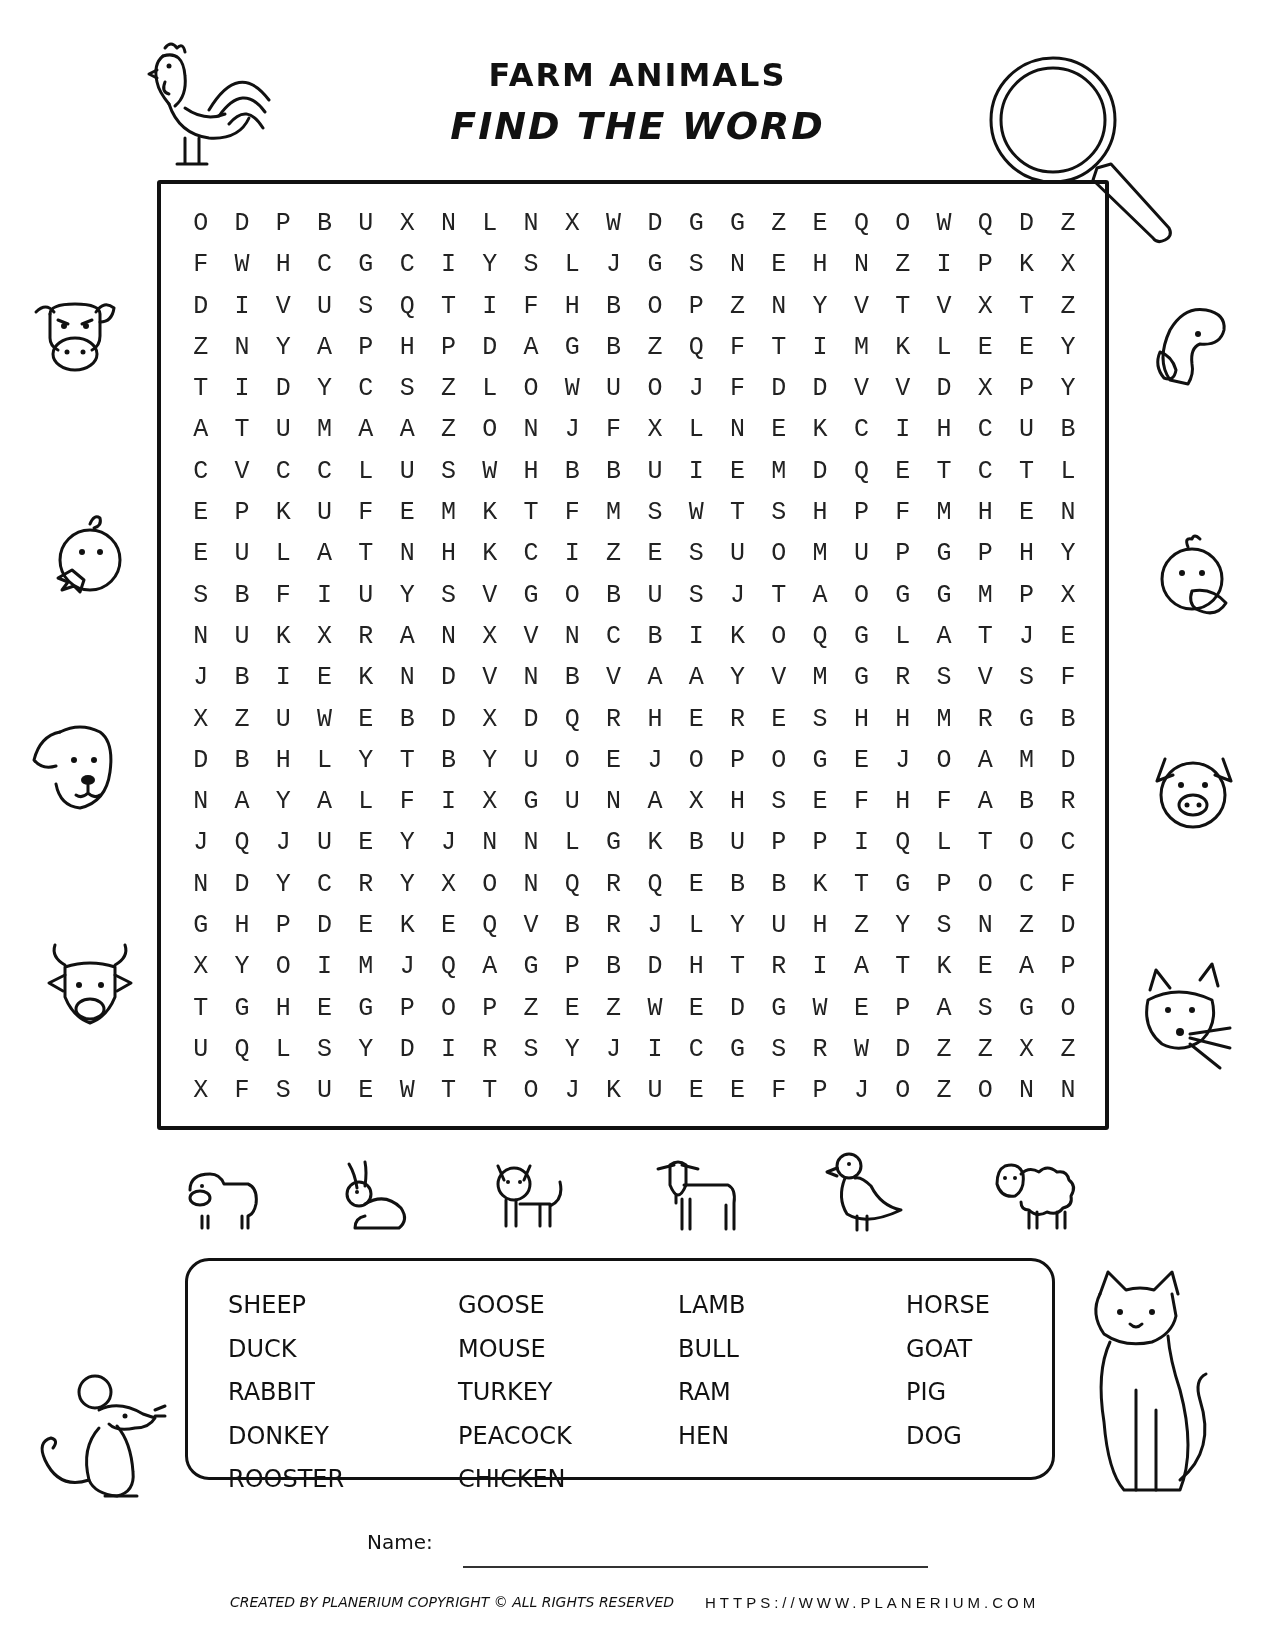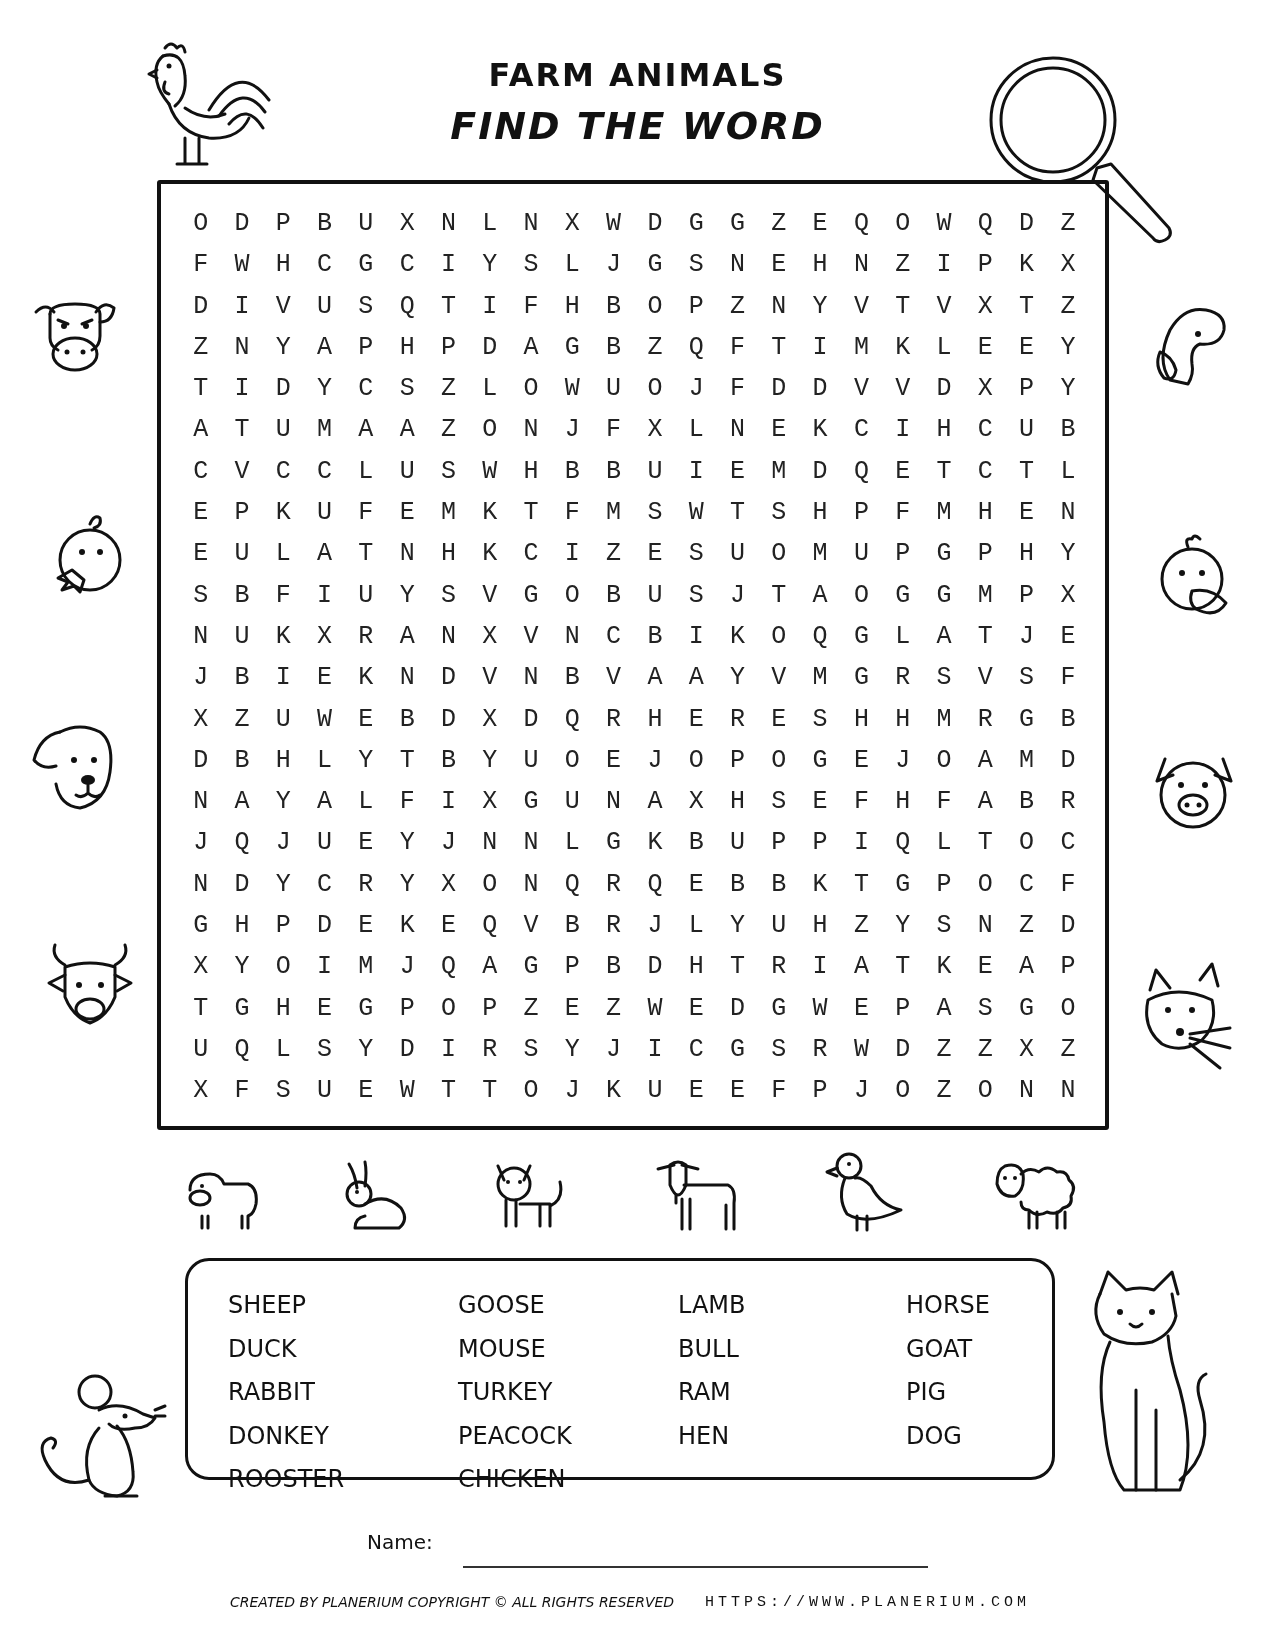--- a/index.html
+++ b/index.html
@@ -10,21 +10,21 @@
   .grid-frame { position:absolute; left:157px; top:180px; width:952px; height:950px; border:4px solid #111; border-radius:3px; box-sizing:border-box; }
   .grid { position:absolute; left:180px; top:203px; display:grid; grid-template-columns:repeat(22, 41.3px); grid-auto-rows:41.3px; }
   .cell { font-family:"Liberation Mono", monospace; font-size:25px; text-align:center; line-height:41.3px; color:#222; cursor:pointer; }
   .wordbox { position:absolute; left:185px; top:1258px; width:870px; height:222px; border:3px solid #111; border-radius:24px; box-sizing:border-box; }
   .words { position:absolute; left:228px; top:1268px; display:grid; grid-template-columns:230px 220px 228px 200px; grid-auto-rows:43.5px;margin-top:16px; }
   .word { font-family:"DejaVu Sans", sans-serif; font-size:24px; color:#111; line-height:43.5px; }
   .name-label { position:absolute; left:367px; top:1530px; font-size:20px; font-family:"DejaVu Sans", sans-serif; }
   .name-line { position:absolute; left:463px; top:1566px; width:465px; height:0; border-bottom:2px solid #333; }
   .footer { position:absolute; top:1594px; font-size:14px; color:#111; }
   .footer-l { left:230px; font-family:"DejaVu Sans", sans-serif;font-style:italic; }
-  .footer-r { left:705px; font-family:Liberation Mono, monospace; letter-spacing:4px; font-size:15px; }
+  .footer-r { left:705px; font-family:Liberation Sans, sans-serif; letter-spacing:4px; font-size:15px; }
   .icon { position:absolute; }
   svg { overflow:visible; }
   .stroke { fill:none; stroke:#111; stroke-width:3; stroke-linecap:round; stroke-linejoin:round; }
 </style>
 </head>
 <body>
 
 <div class="title t1">FARM ANIMALS</div>
 <div class="title t2">FIND THE WORD</div>
 

